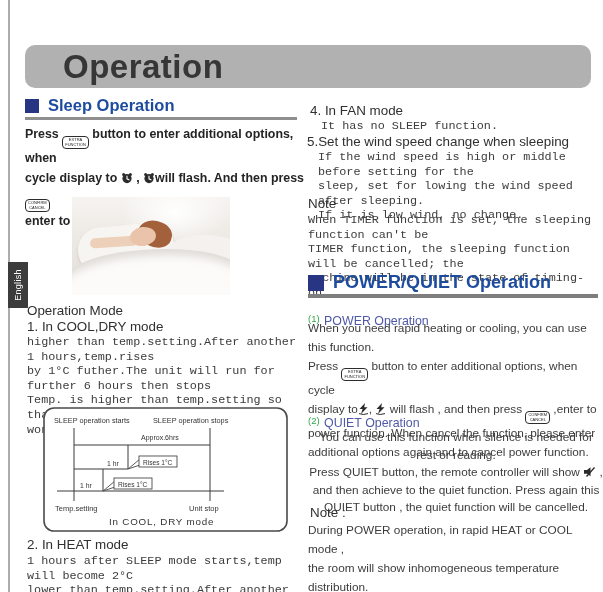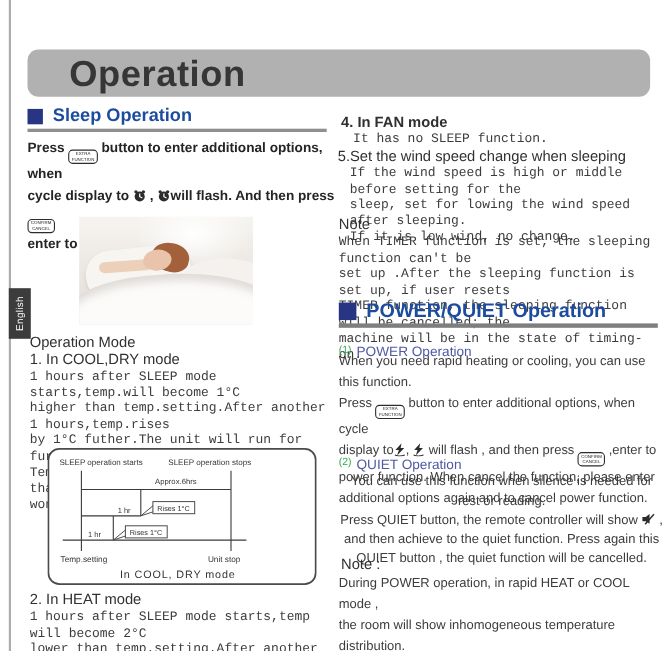--- a/index.html
+++ b/index.html
@@ -121,21 +121,20 @@
   <div class="hair"></div>
   <div class="face"></div>
   <div class="duvet2"></div>
   <div class="duvet"></div>
 </div>
 
 <div class="abs sub-head" style="left:27px; top:303px;">Operation Mode</div>
 <div class="abs sub-head" style="left:27px; top:319px;">1. In COOL,DRY mode</div>
 
 <div class="abs body-sm" style="left:27px; top:335px; width:276px;">
-  <div>1 hours after SLEEP mode starts,temp.will become 1°C</div>
   <div>higher than temp.setting.After another 1 hours,temp.rises</div>
   <div>by 1°C futher.The unit will run for further 6 hours then stops</div>
   <div>Temp. is higher than temp.setting so that room temperature</div>
   <div>won't be too low     for your sleep.</div>
 </div>
 
 <svg class="abs" style="left:43px; top:407px;" width="245" height="126" viewBox="0 0 245 126">
   <rect x="1" y="1" width="243" height="123" rx="10" fill="#ffffff" stroke="#4a4a4a" stroke-width="1.6"></rect>
   <text x="11" y="16" font-size="7.3">SLEEP operation starts</text>
   <text x="110" y="16" font-size="7.3">SLEEP operation stops</text>
@@ -160,34 +159,33 @@
   <text x="66" y="118" font-size="9.8" letter-spacing="0.8">In COOL, DRY mode</text>
 </svg>
 
 <div class="abs sub-head" style="left:27px; top:537px;">2. In HEAT mode</div>
 <div class="abs body-sm" style="left:27px; top:554px; width:276px;">
   <div>1 hours after SLEEP mode starts,temp will become 2°C</div>
   <div>lower than temp.setting.After another 1 hours,temp</div>
 
 </div>
 
-<div class="abs sub-head" style="left:310px; top:103px;font-weight:bold;">4. In FAN mode</div>
+<div class="abs sub-head" style="left:310px; top:103px;">4. In FAN mode</div>
 <div class="abs body-sm indent" style="left:310px; top:119px;">It has no SLEEP function.</div>
 
 <div class="abs sub-head" style="left:307px; top:134px;">5.Set the wind speed change when sleeping</div>
 <div class="abs body-sm indent" style="left:307px; top:150px; width:292px;">
   <div>If the wind speed is high or middle before setting for the</div>
   <div>sleep, set for lowing the wind speed after sleeping.</div>
   <div>If it is low wind, no change.</div>
 </div>
 
 <div class="abs sub-head" style="left:308px; top:196px;">Note</div>
 <div class="abs body-sm" style="left:308px; top:213px; width:294px;">
   <div>When TIMER function is set, the sleeping function can't be</div>
-  <div>set up .After the sleeping function is set up, if user resets</div>
   <div>TIMER function, the sleeping function will be cancelled; the</div>
   <div>machine will be in the state of timing-on.</div>
 </div>
 
 <div class="sec-head" style="left:308px; top:272px;">
   <span class="sec-square" style="width:16px; height:16px;"></span>
   <span class="sec-title" style="font-size:18px;">POWER/QUIET Operation</span>
 </div>
 <div class="sec-rule" style="left:308px; top:294px; width:290px; height:4px; background:#7e7e7e;"></div>
 

